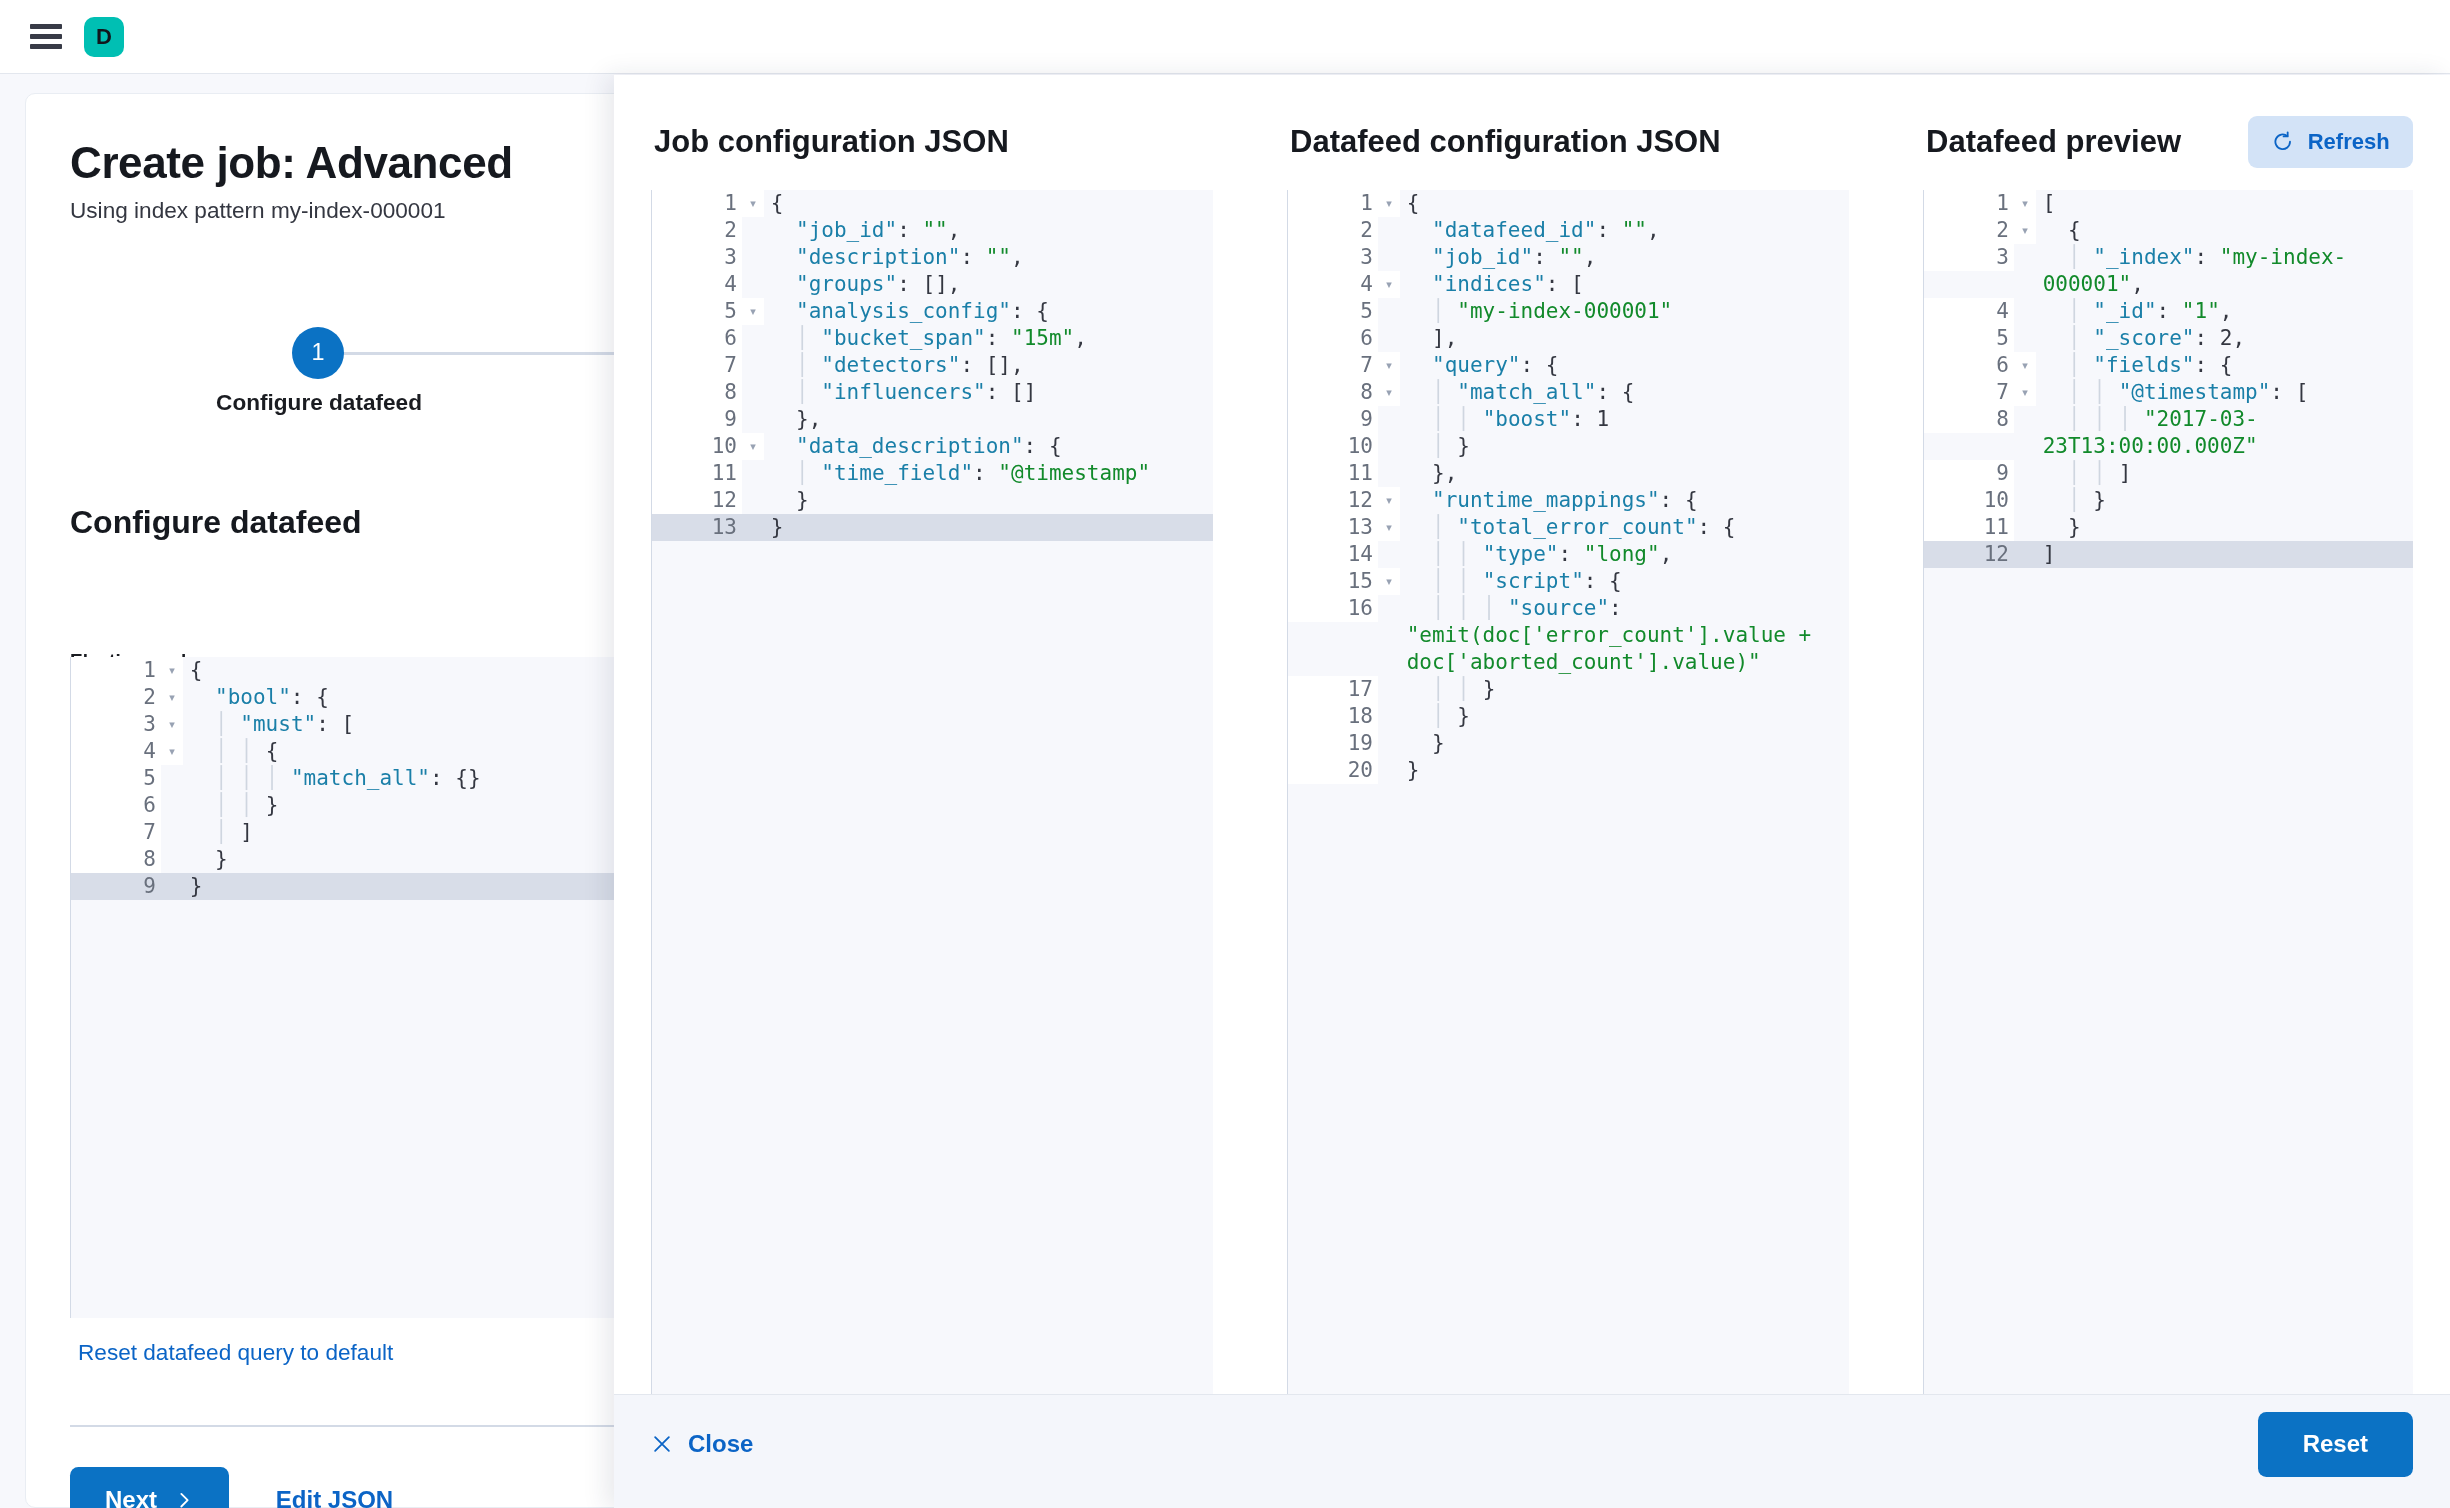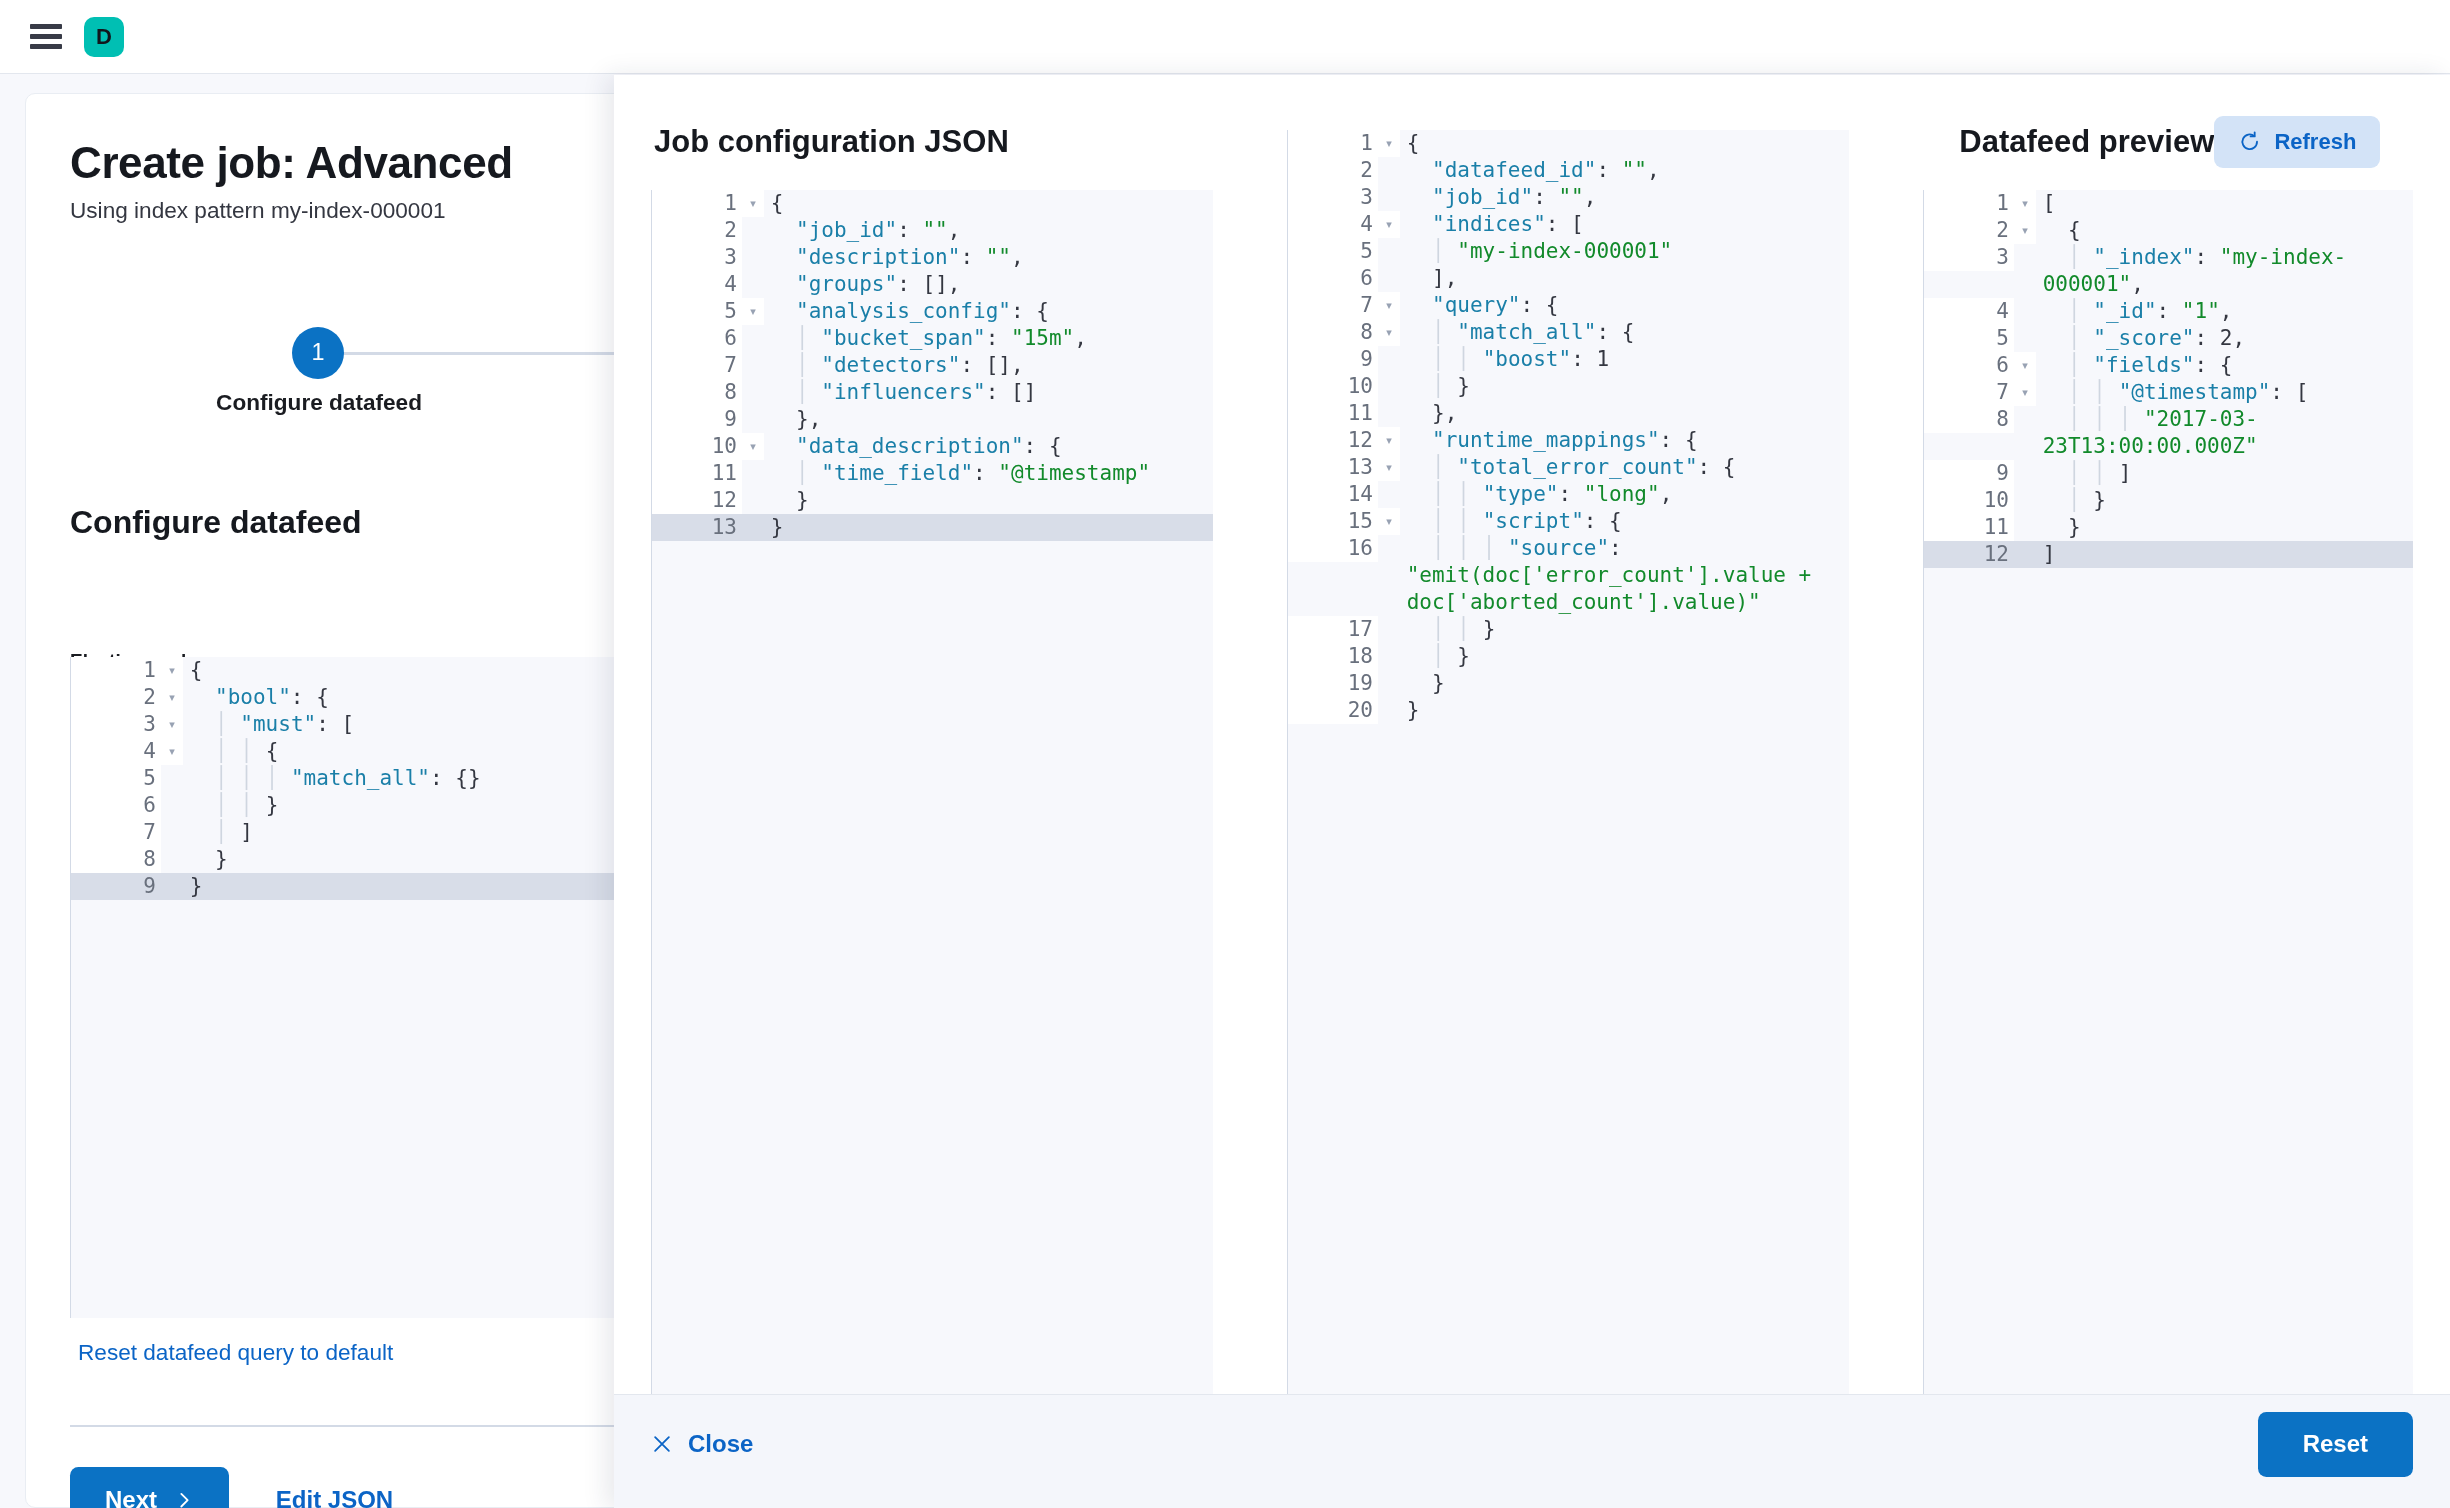--- a/index.html
+++ b/index.html
@@ -395,20 +395,23 @@
             <div class="cl active">
               <div class="gutter">13</div>
               <div class="fold"></div>
               <div class="ctext"><span class="p">}</span></div>
             </div>
           </div>
         </div>
       </div>
       <div class="col-sep"></div>
       <div class="editor-col" style="flex: 0 0 636px;">
+        <div class="col-head">
+          <div class="col-title">Datafeed configuration JSON</div>
+        </div>
         <div class="code-editor">
           <div class="code-lines">
             <div class="cl">
               <div class="gutter">1</div>
               <div class="fold">▾</div>
               <div class="ctext"><span class="p">{</span></div>
             </div>
             <div class="cl">
               <div class="gutter">2</div>
               <div class="fold"></div>
@@ -501,21 +504,21 @@
             </div>
             <div class="cl">
               <div class="gutter">20</div>
               <div class="fold"></div>
               <div class="ctext"><span class="p">}</span></div>
             </div>
           </div>
         </div>
       </div>
       <div class="col-sep"></div>
-      <div class="editor-col" style="flex: 0 0 564px; align-items: center;">
+      <div class="editor-col" style="flex: 0 0 564px;">
         <div class="col-head">
           <div class="col-title">Datafeed preview</div>
           <button id="refresh-btn">
             <svg width="23.4" height="23.4" viewBox="0 0 16 16">
               <path d="M13 8 A5 5 0 1 1 11.2 4.2" fill="none" stroke="#0b64c6" stroke-width="1.25" stroke-linecap="round"></path>
               <path d="M11.4 1.6 L11.4 4.4 L8.6 4.4" fill="none" stroke="#0b64c6" stroke-width="1.25" stroke-linecap="round" stroke-linejoin="round"></path>
             </svg>
             <span>Refresh</span>
           </button>
         </div>

